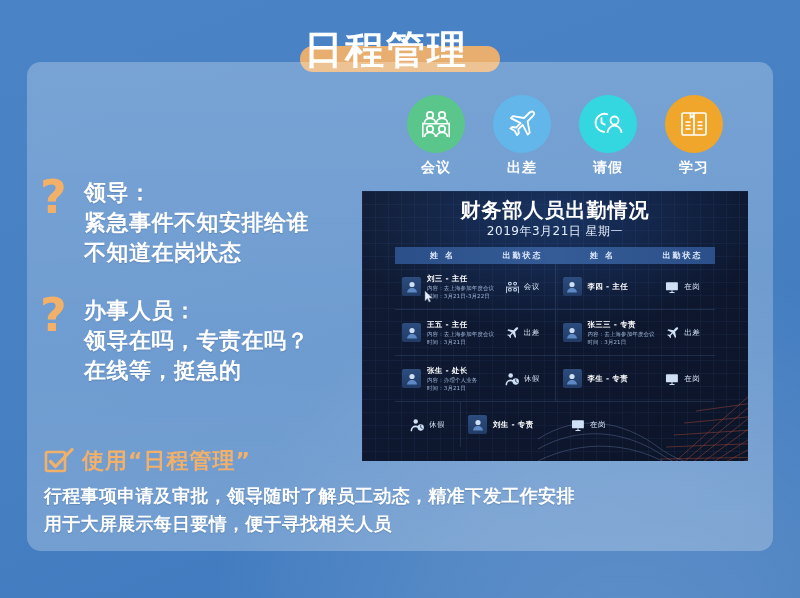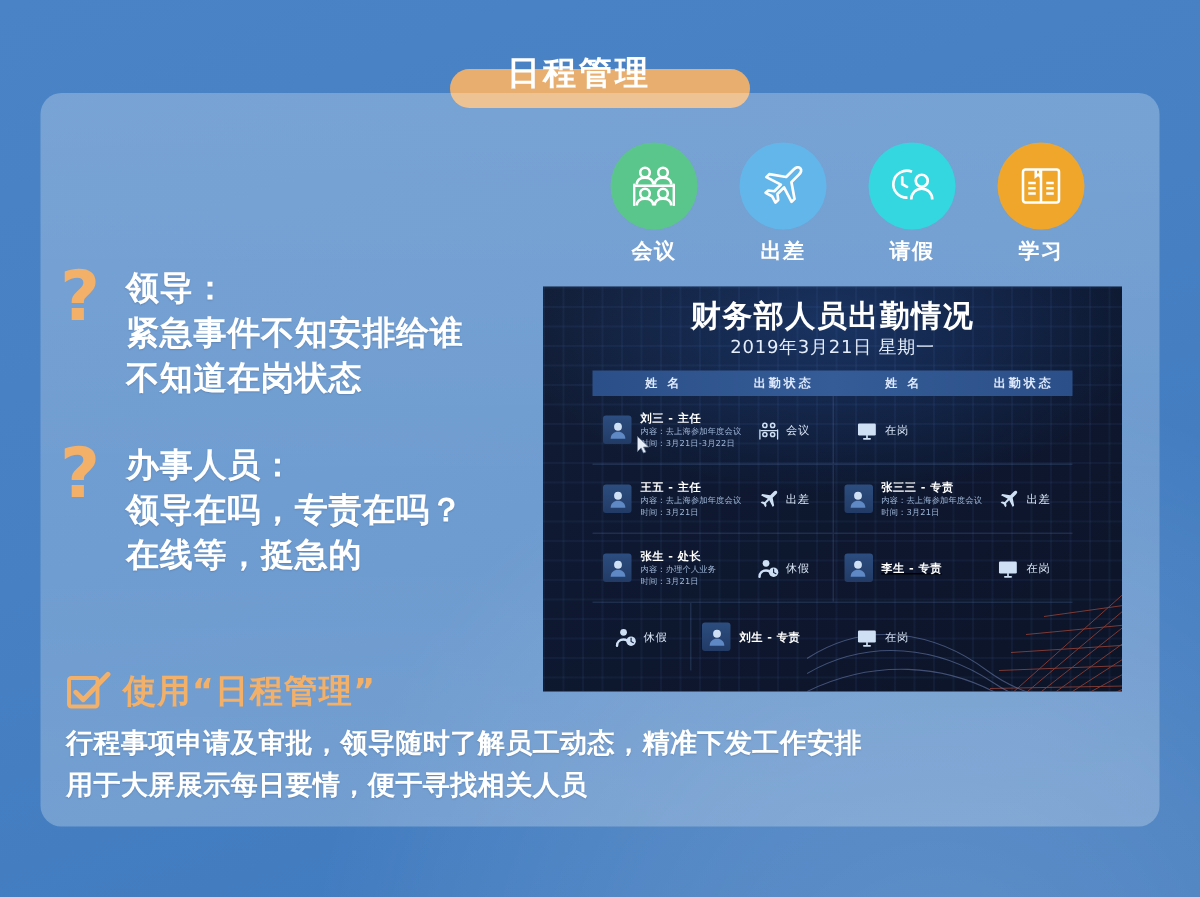--- a/index.html
+++ b/index.html
@@ -11,21 +11,21 @@
   .stage{position:relative;width:800px;height:598px;overflow:hidden;
     background:
       radial-gradient(circle at 78% 112%, rgba(255,255,255,0.16) 0%, rgba(255,255,255,0.10) 22%, rgba(255,255,255,0) 46%),
       linear-gradient(160deg,#4a83c6 0%,#4781c4 45%,#3f79bd 100%);
   }
   
   .title-wrap{position:absolute;left:0;top:24px;width:800px;height:52px;}
   .title-pill{position:absolute;left:50%;transform:translateX(-50%);
     top:22px;width:200px;height:26px;border-radius:13px;background:#f0b06a;opacity:.95;}
   .title-text{position:absolute;left:0;top:0;width:772px;text-align:center;
-    font-size:22px;font-weight:bold;color:#ffffff;letter-spacing:2px;line-height:52px;}
+    font-size:39px;font-weight:bold;color:#ffffff;letter-spacing:2px;line-height:52px;}
   
   .panel{position:absolute;left:27px;top:62px;width:746px;height:489px;
     border-radius:14px;
     background:linear-gradient(180deg, rgba(255,255,255,0.26) 0%, rgba(255,255,255,0.22) 60%, rgba(255,255,255,0.25) 100%);
   }
   
   .cats{position:absolute;left:405px;top:95px;width:320px;height:85px;
     display:flex;justify-content:space-between;}
   .cat{width:62px;text-align:center;}
   .cat .bubble{width:58px;height:58px;border-radius:50%;margin:0 auto;position:relative;}
@@ -257,20 +257,31 @@
                 <circle cx="23" cy="6" r="3.2"></circle>
               <rect x="4" y="13" width="26" height="2" rx="1" fill="#cfe0f5" stroke="none"></rect>
               <circle cx="11" cy="20" r="3.2"></circle>
                 <circle cx="23" cy="20" r="3.2"></circle>
               <rect x="2.4" y="12" width="2" height="16" rx="1" fill="#cfe0f5" stroke="none"></rect>
               <rect x="29.6" y="12" width="2" height="16" rx="1" fill="#cfe0f5" stroke="none"></rect>
             </svg>
           </span>
           <span class="st">会议</span>
         </div>
+        <div class="cell c-name">
+          <span class="avatar">
+            <svg width="13" height="13" viewBox="0 0 13 13">
+                <circle cx="6.5" cy="4" r="2.6" fill="#cfe0f5"></circle>
+                <path d="M1.6 12c0-2.8 2.2-4.6 4.9-4.6S11.4 9.2 11.4 12z" fill="#5e89c4"></path>
+              </svg>
+          </span>
+          <span class="who" style="display: block;">
+            <span class="nm" style="display: block;">李四 - 主任</span>
+          </span>
+        </div>
         <div class="cell stat c-stat">
           <span class="si">
             <svg width="14" height="13" viewBox="0 0 20 18" fill="none" stroke="#cfe0f5" stroke-width="1.6">
               <rect x="1.4" y="1.6" width="17" height="11.5" rx="1.2" fill="#cfe0f5" stroke="none"></rect>
               <path d="M10 13.2v2.6M7 16.2h6" stroke-linecap="round"></path>
             </svg>
           </span>
           <span class="st">在岗</span>
         </div>
       </div>
@@ -345,21 +356,21 @@
           </span>
           <span class="st">休假</span>
         </div>
         <div class="cell c-name">
           <span class="avatar">
             <svg width="13" height="13" viewBox="0 0 13 13">
                 <circle cx="6.5" cy="4" r="2.6" fill="#cfe0f5"></circle>
                 <path d="M1.6 12c0-2.8 2.2-4.6 4.9-4.6S11.4 9.2 11.4 12z" fill="#5e89c4"></path>
               </svg>
           </span>
-          <span class="who" style="display: block; text-decoration: underline;">
+          <span class="who" style="display: block;">
             <span class="nm" style="display: block;">李生 - 专责</span>
           </span>
         </div>
         <div class="cell stat c-stat">
           <span class="si">
             <svg width="14" height="13" viewBox="0 0 20 18" fill="none" stroke="#cfe0f5" stroke-width="1.6">
               <rect x="1.4" y="1.6" width="17" height="11.5" rx="1.2" fill="#cfe0f5" stroke="none"></rect>
               <path d="M10 13.2v2.6M7 16.2h6" stroke-linecap="round"></path>
             </svg>
           </span>

